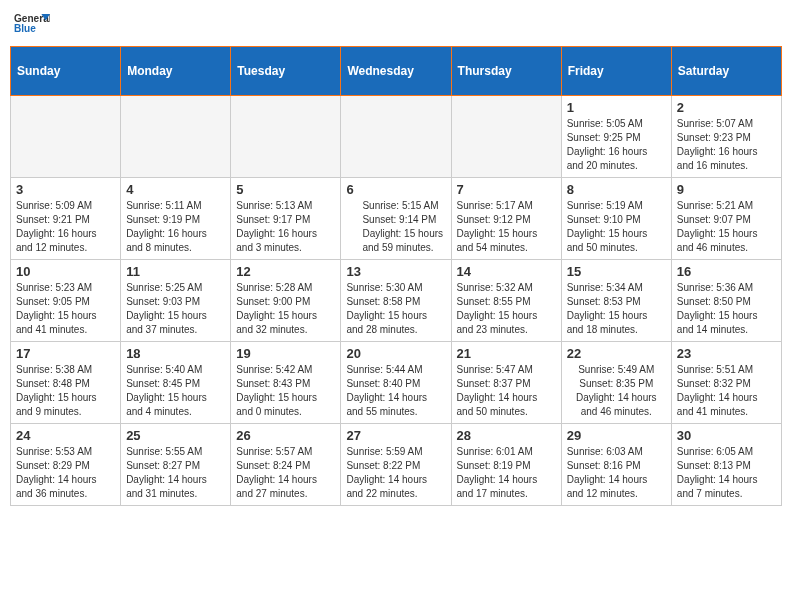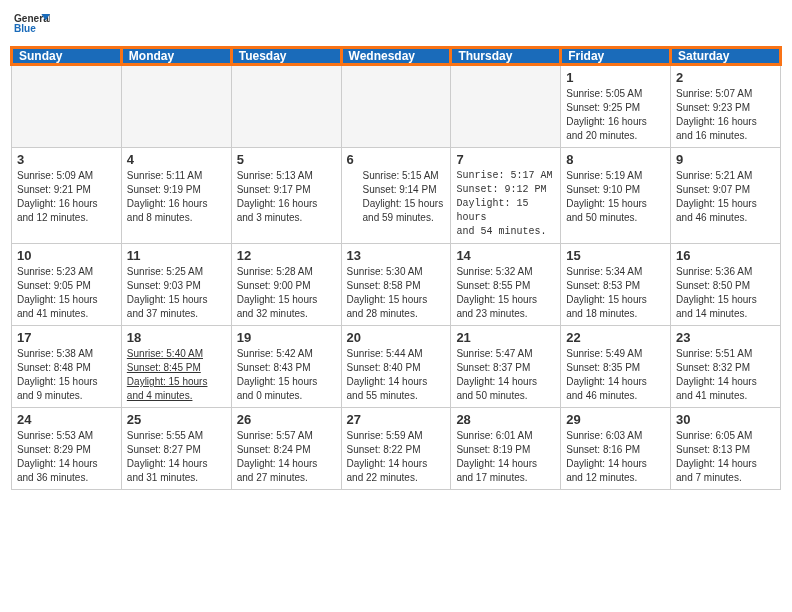--- a/index.html
+++ b/index.html
@@ -42,23 +42,23 @@
     .calendar {
       width: 100%;
       border-collapse: collapse;
       border: 1px solid #ccc;
     }
     .calendar th {
       background: #1a6bba;
       color: #fff;
       font-size: 12px;
       font-weight: bold;
-      padding: 0 6px;
+      padding: 17px 6px;
       text-align: left;
-      border: 3px solid #f97316;
+      border: 1px solid #f97316;
     }
     .calendar td {
       border: 1px solid #ccc;
       vertical-align: top;
       padding: 4px 5px;
       width: 108px;
       min-height: 75px;
       font-size: 10px;
       color: #333;
       background: #fff;
@@ -159,21 +159,21 @@
         </td>
         <td>
           <span class="day-num">6</span>
           <div class="day-info" style="white-space: pre-line; margin-left: 16px;">Sunrise: 5:15 AM
 Sunset: 9:14 PM
 Daylight: 15 hours
 and 59 minutes.</div>
         </td>
         <td>
           <span class="day-num">7</span>
-          <div class="day-info" style="white-space: pre-line; font-family: Liberation Mono, monospace;">Sunrise: 5:17 AM
+          <div class="day-info" style="white-space: pre-line;">Sunrise: 5:17 AM
 Sunset: 9:12 PM
 Daylight: 15 hours
 and 54 minutes.</div>
         </td>
         <td>
           <span class="day-num">8</span>
           <div class="day-info" style="white-space: pre-line;">Sunrise: 5:19 AM
 Sunset: 9:10 PM
 Daylight: 15 hours
 and 50 minutes.</div>
@@ -240,21 +240,21 @@
       <tr class="week-row">
         <td>
           <span class="day-num">17</span>
           <div class="day-info" style="white-space: pre-line;">Sunrise: 5:38 AM
 Sunset: 8:48 PM
 Daylight: 15 hours
 and 9 minutes.</div>
         </td>
         <td>
           <span class="day-num">18</span>
-          <div class="day-info" style="white-space: pre-line; text-decoration: underline;">Sunrise: 5:40 AM
+          <div class="day-info" style="white-space: pre-line;">Sunrise: 5:40 AM
 Sunset: 8:45 PM
 Daylight: 15 hours
 and 4 minutes.</div>
         </td>
         <td>
           <span class="day-num">19</span>
           <div class="day-info" style="white-space: pre-line;">Sunrise: 5:42 AM
 Sunset: 8:43 PM
 Daylight: 15 hours
 and 0 minutes.</div>
@@ -268,21 +268,21 @@
         </td>
         <td>
           <span class="day-num">21</span>
           <div class="day-info" style="white-space: pre-line;">Sunrise: 5:47 AM
 Sunset: 8:37 PM
 Daylight: 14 hours
 and 50 minutes.</div>
         </td>
         <td>
           <span class="day-num">22</span>
-          <div class="day-info" style="white-space: pre-line;">Sunrise: 5:49 AM
+          <div class="day-info" style="white-space: pre-line; text-align: center;">Sunrise: 5:49 AM
 Sunset: 8:35 PM
 Daylight: 14 hours
 and 46 minutes.</div>
         </td>
         <td>
           <span class="day-num">23</span>
           <div class="day-info" style="white-space: pre-line;">Sunrise: 5:51 AM
 Sunset: 8:32 PM
 Daylight: 14 hours
 and 41 minutes.</div>

